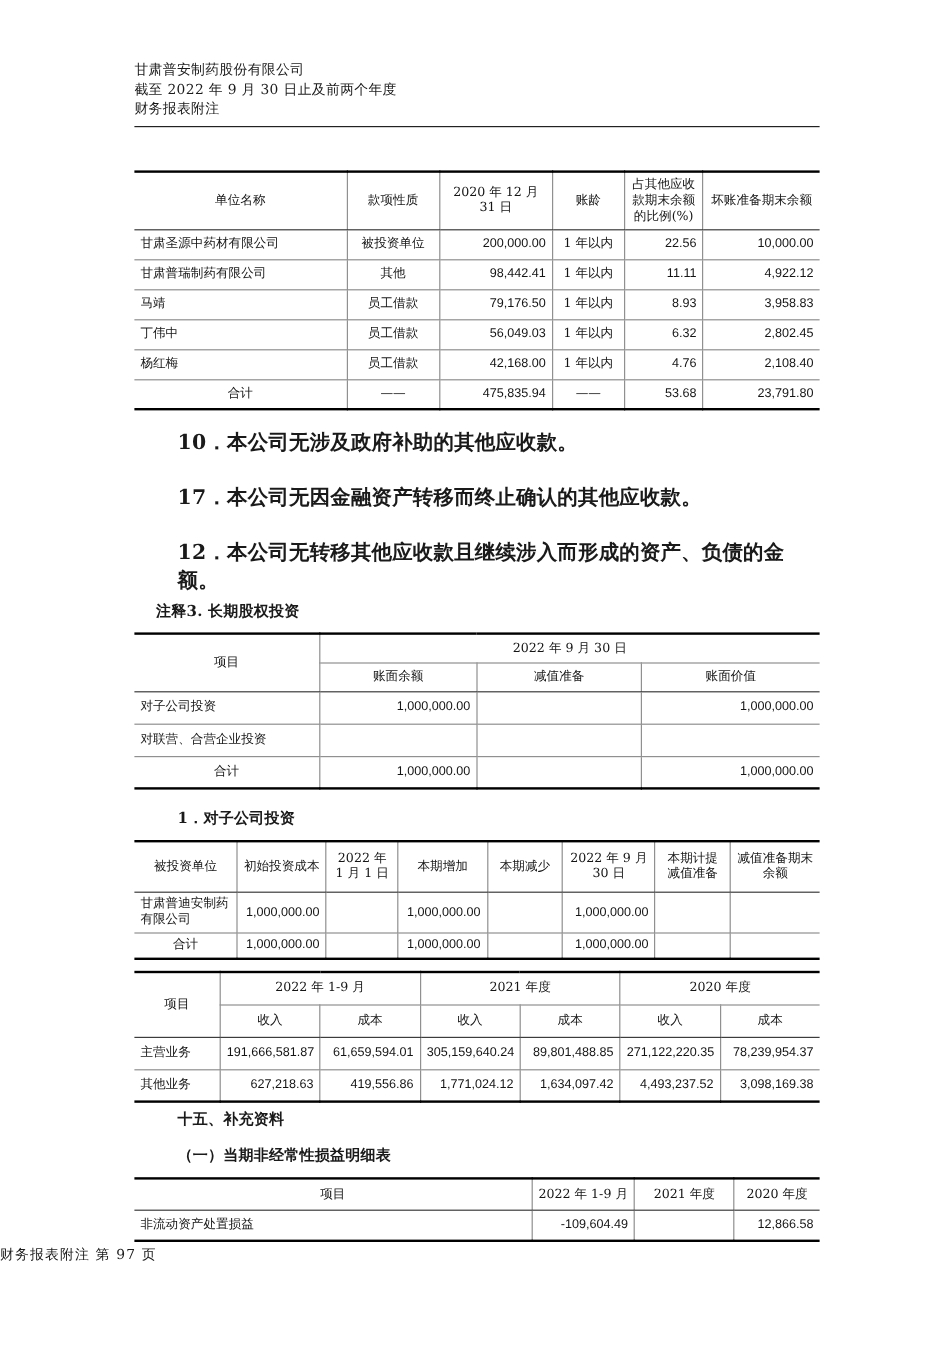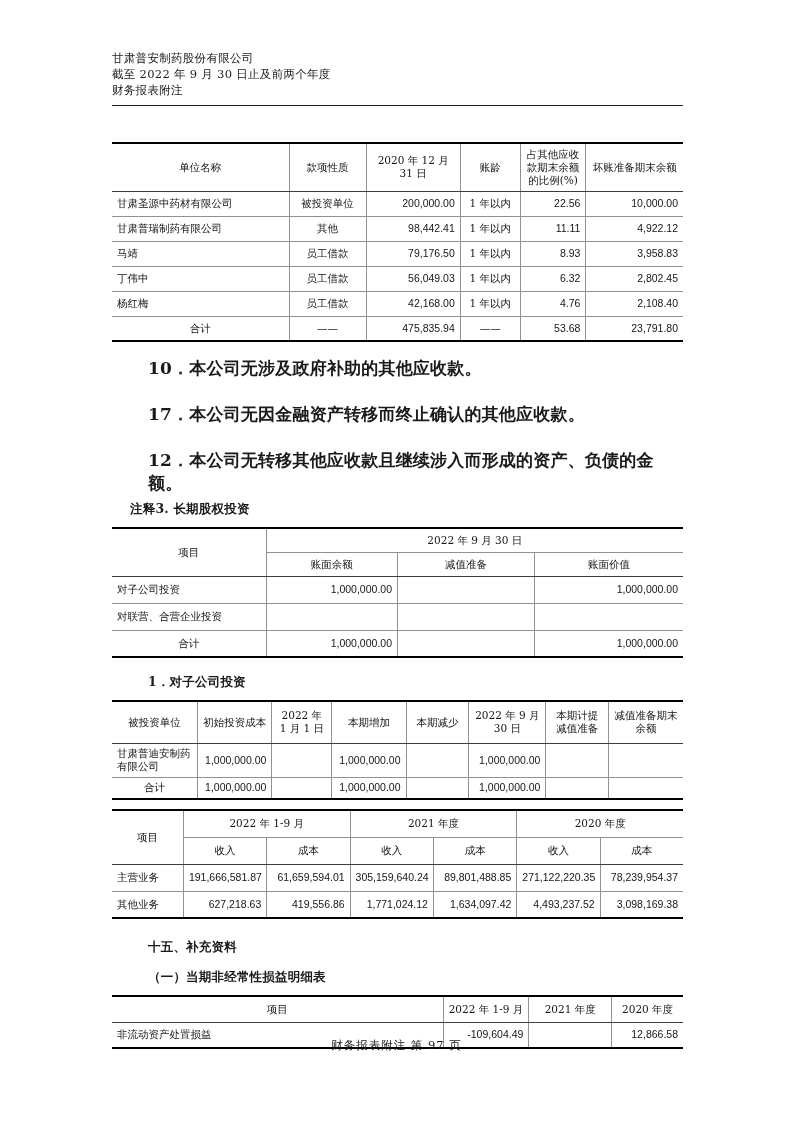--- a/index.html
+++ b/index.html
@@ -31,21 +31,21 @@
   .h25{height:25px}.h24{height:24px}.h22{height:22px}.h26{height:26px}
 
   .t1{margin-top:36px;}
   .note{font-weight:bold;font-size:17px;margin:23px 0 0 36px;letter-spacing:.2px;}
   .note.first{margin-top:15px;}
   .sec{font-weight:bold;font-size:12.5px;margin:6px 0 0 18px;letter-spacing:.2px;}
   .sub{font-weight:bold;font-size:12.5px;margin:16px 0 0 36px;letter-spacing:.2px;}
   .t2,.t3,.t4,.t5{margin-top:9px;}
   .t3{font-size:10px;}
   .page-footer{
-    position:absolute;left:0;top:1038px;width:793px;text-align:center;
+    position:absolute;left:0;top:1038px;width:793px;
     font-size:11.5px;letter-spacing:1px;
   }
 </style>
 </head>
 <body>
 
 <div class="content">
 
   <div class="doc-header">
     <div>甘肃普安制药股份有限公司</div>
@@ -254,21 +254,21 @@
       <td class="r num">627,218.63</td>
       <td class="r num">419,556.86</td>
       <td class="r num">1,771,024.12</td>
       <td class="r num">1,634,097.42</td>
       <td class="r num">4,493,237.52</td>
       <td class="r num">3,098,169.38</td>
     </tr>
     </tbody>
   </table>
 
-  <div class="sub" style="margin-top:20px">十五、补充资料</div>
+  <div class="sub" style="margin-top:6px">十五、补充资料</div>
   <div class="sub" style="margin-top:13px">（一）当期非经常性损益明细表</div>
 
   <table class="tbl t5">
     <colgroup>
         <col style="width:58%">
         <col style="width:15%">
         <col style="width:14.5%">
         <col style="width:12.5%">
       </colgroup>
     <tbody>

